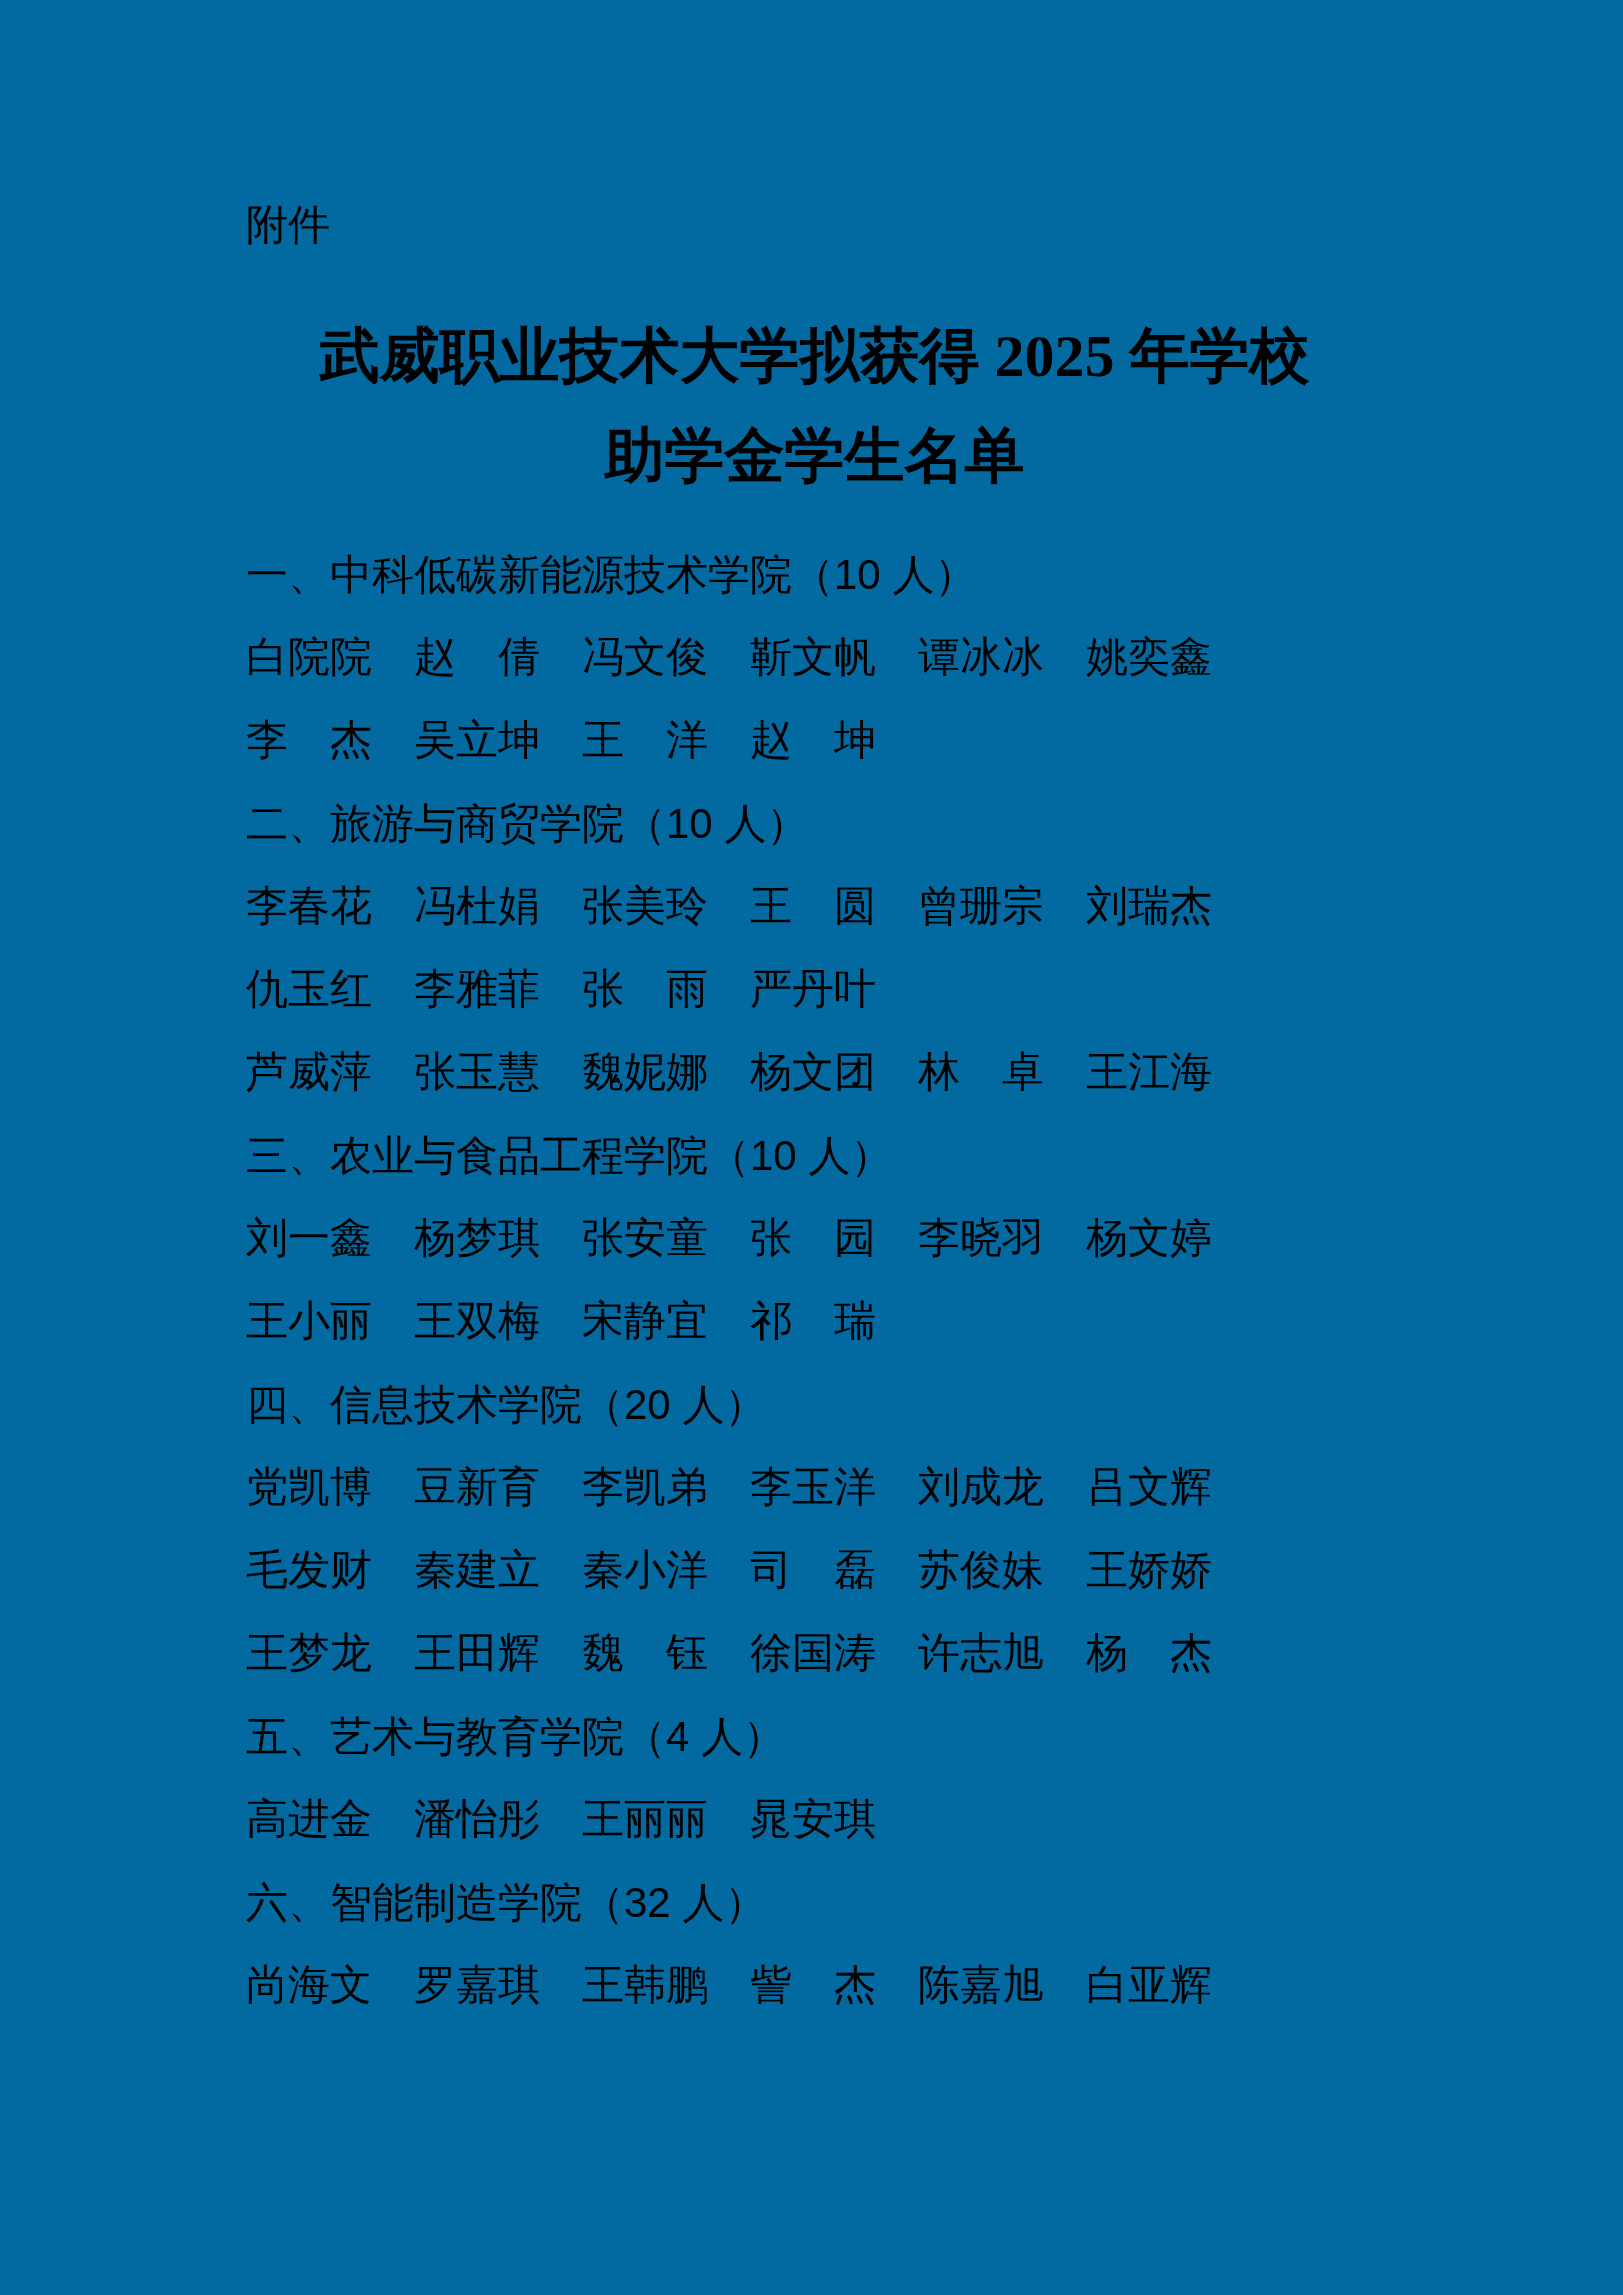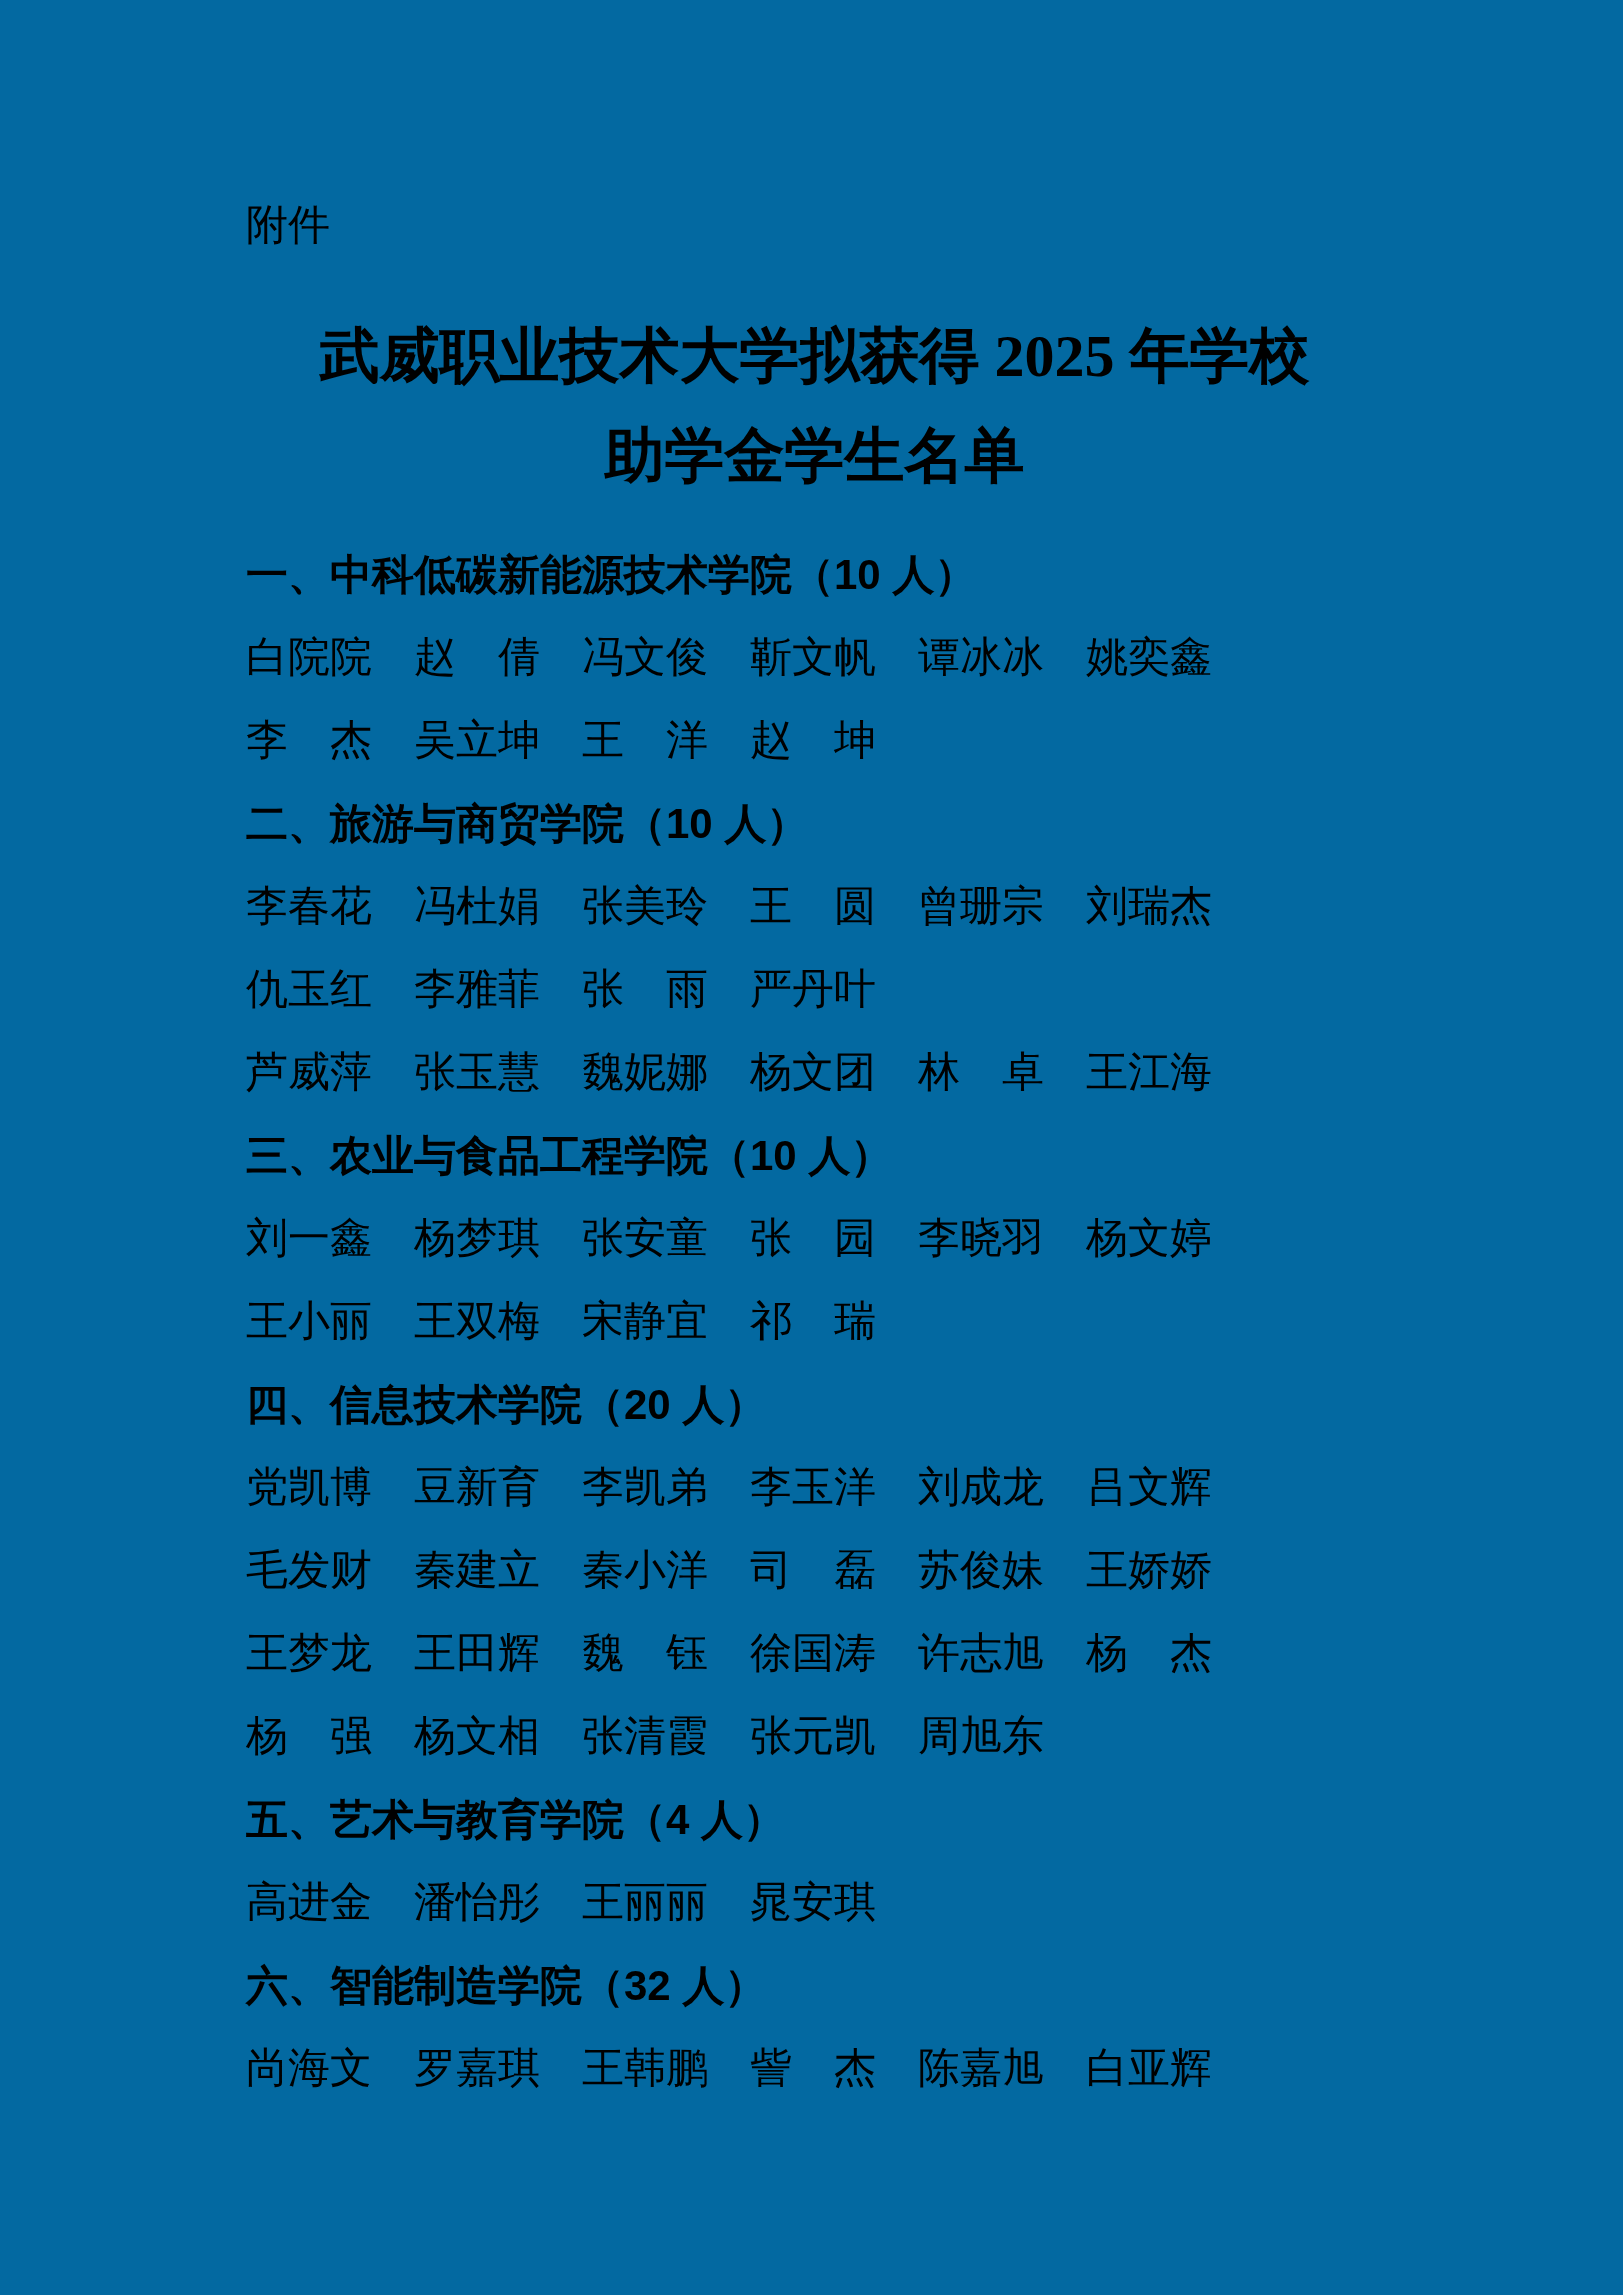--- a/index.html
+++ b/index.html
@@ -33,21 +33,21 @@
   }
   .doc-title .title-line {
     display: block;
   }
   .sections {
     margin-top: 26.6px;
   }
   .section-heading {
     margin: 0;
     font-family: "Liberation Sans", sans-serif;
-    font-weight: bold;
+    font-weight: normal;
     font-size: 42px;
     line-height: 83px;
     white-space: nowrap;
   }
   .name-row {
     margin: 0;
     font-family: "Liberation Serif", serif;
     font-weight: normal;
     font-size: 42px;
     line-height: 83px;
@@ -78,21 +78,20 @@
     <p class="name-row">芦威萍　张玉慧　魏妮娜　杨文团　林　卓　王江海</p>
 
     <p class="section-heading">三、农业与食品工程学院（10 人）</p>
     <p class="name-row">刘一鑫　杨梦琪　张安童　张　园　李晓羽　杨文婷</p>
     <p class="name-row">王小丽　王双梅　宋静宜　祁　瑞</p>
 
     <p class="section-heading">四、信息技术学院（20 人）</p>
     <p class="name-row">党凯博　豆新育　李凯弟　李玉洋　刘成龙　吕文辉</p>
     <p class="name-row">毛发财　秦建立　秦小洋　司　磊　苏俊妹　王娇娇</p>
     <p class="name-row">王梦龙　王田辉　魏　钰　徐国涛　许志旭　杨　杰</p>
-    <p class="name-row">杨　强　杨文相　张清霞　张元凯　周旭东</p>
 
     <p class="section-heading">五、艺术与教育学院（4 人）</p>
     <p class="name-row">高进金　潘怡彤　王丽丽　晁安琪</p>
 
     <p class="section-heading">六、智能制造学院（32 人）</p>
     <p class="name-row">尚海文　罗嘉琪　王韩鹏　訾　杰　陈嘉旭　白亚辉</p>
 
   </div>
 
 </div>

